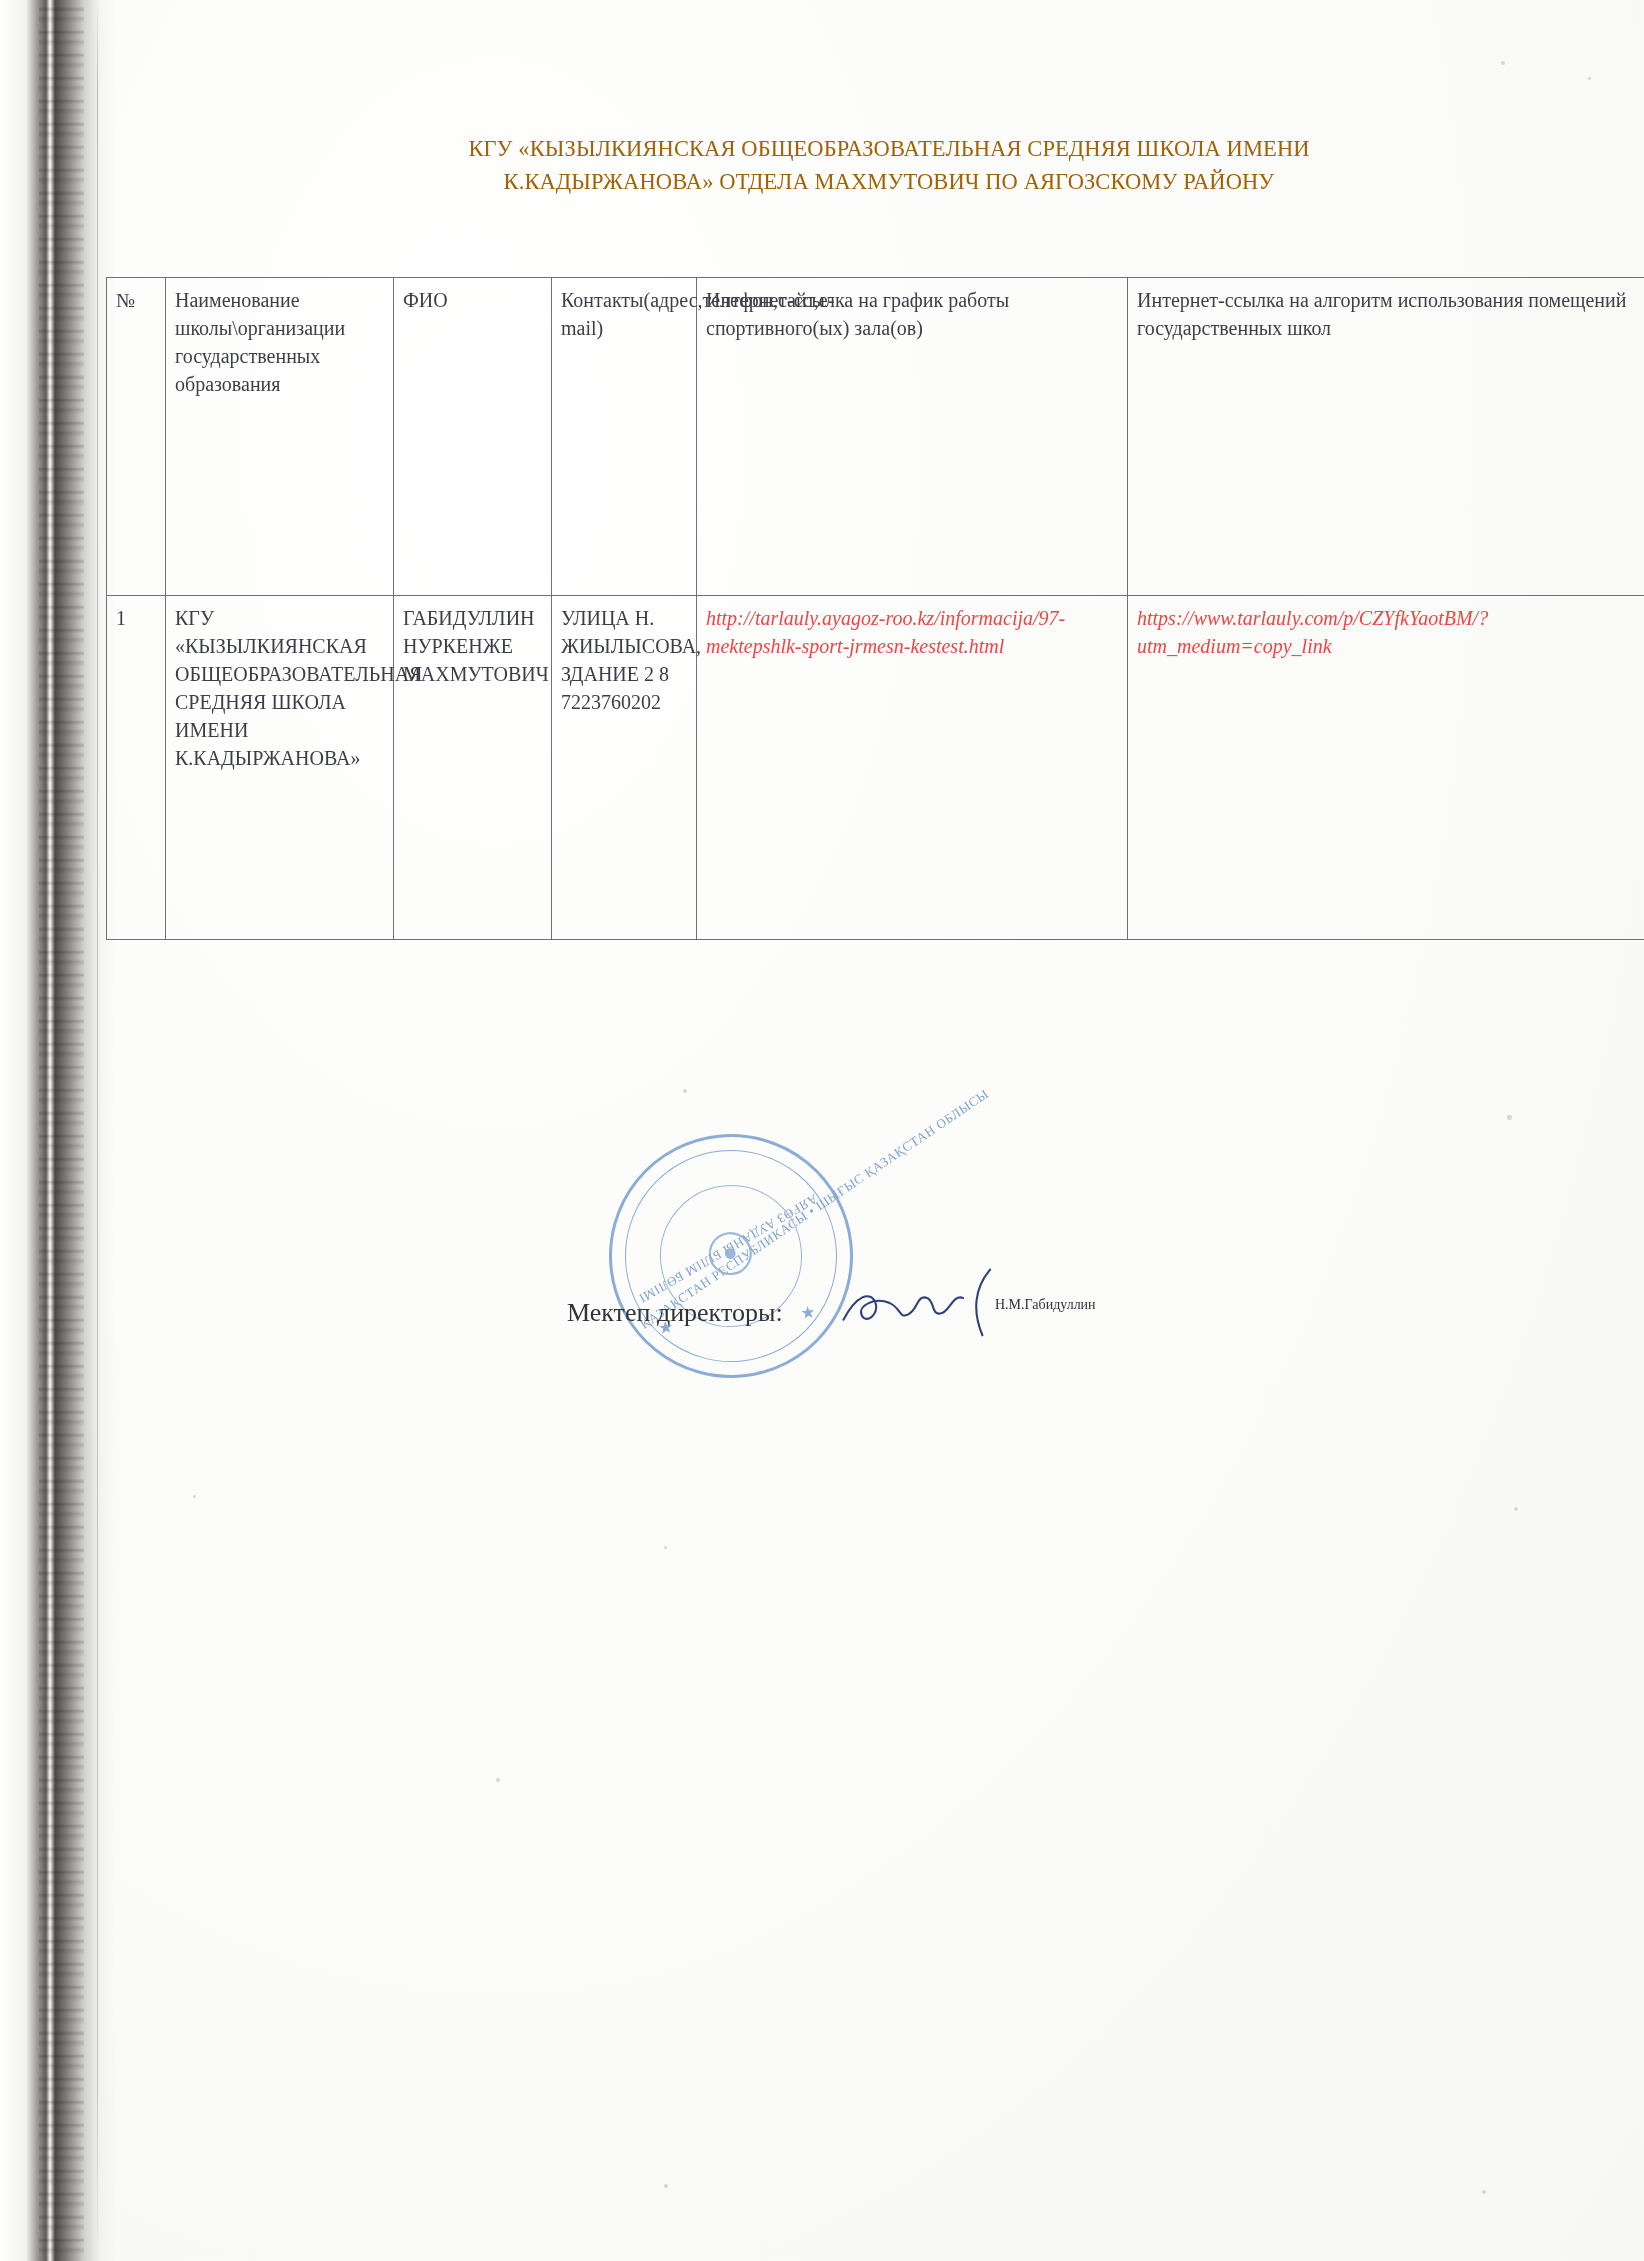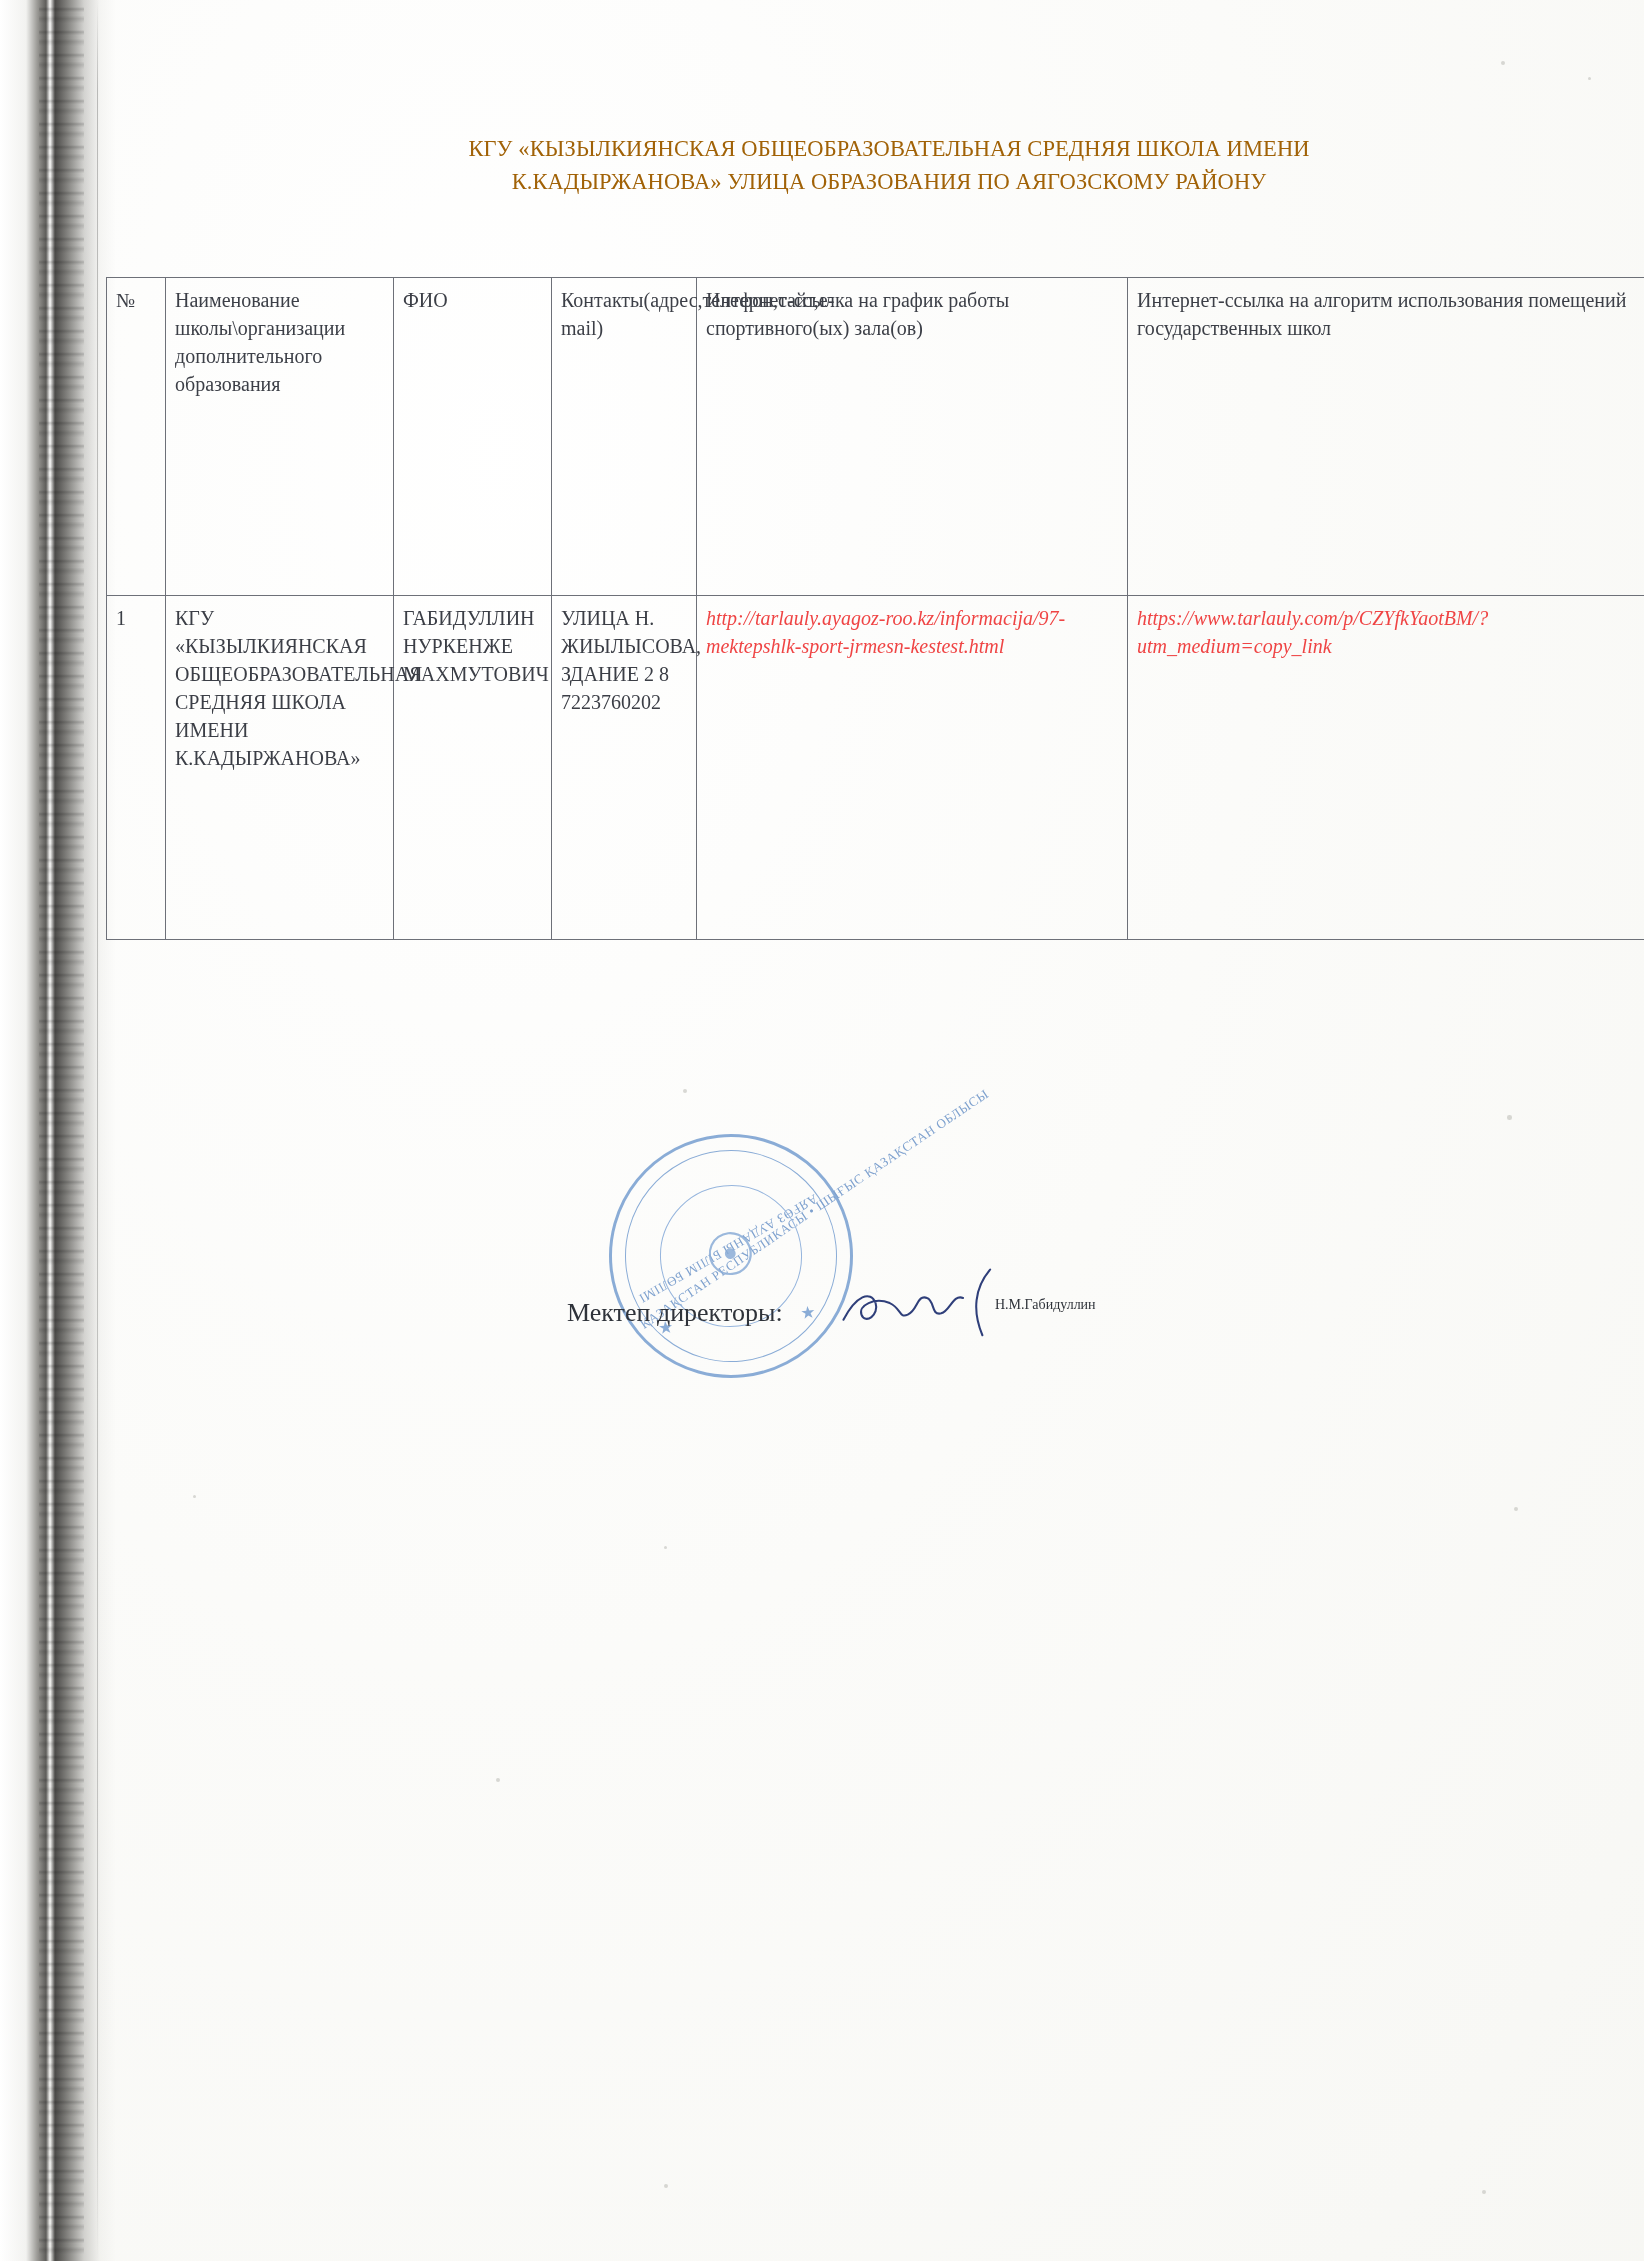--- a/index.html
+++ b/index.html
@@ -244,28 +244,28 @@
   <div class="speck" style="left:1507px; top:1115px; width:4.5px; height:4.5px;"></div>
   <div class="speck" style="left:1514px; top:1507px; width:3.9px; height:3.9px;"></div>
   <div class="speck" style="left:664px; top:1546px; width:3.2px; height:3.2px;"></div>
   <div class="speck" style="left:193px; top:1495px; width:3.2px; height:3.2px;"></div>
   <div class="speck" style="left:496px; top:1778px; width:3.9px; height:3.9px;"></div>
   <div class="speck" style="left:664px; top:2184px; width:3.9px; height:3.9px;"></div>
   <div class="speck" style="left:1482px; top:2190px; width:3.9px; height:3.9px;"></div>
 
   <div class="doc-title">
     <div>КГУ «КЫЗЫЛКИЯНСКАЯ ОБЩЕОБРАЗОВАТЕЛЬНАЯ СРЕДНЯЯ ШКОЛА ИМЕНИ</div>
-    <div>К.КАДЫРЖАНОВА» УЛИЦА ОБРАЗОВАНИЯ ПО АЯГОЗСКОМУ РАЙОНУ</div>
+    <div>К.КАДЫРЖАНОВА» ОТДЕЛА МАХМУТОВИЧ ПО АЯГОЗСКОМУ РАЙОНУ</div>
   </div>
 
   <table class="tbl">
     <thead>
       <tr class="hdr-row">
         <td class="c-num">№</td>
-        <td class="c-name">Наименование школы\организации дополнительного образования</td>
+        <td class="c-name">Наименование школы\организации государственных образования</td>
         <td class="c-fio">ФИО</td>
         <td class="c-cont">Контакты(адрес,телефон,сайт,e-mail)</td>
         <td class="c-link1">Интернет-ссылка на график работы спортивного(ых) зала(ов)</td>
         <td class="c-link2">Интернет-ссылка на алгоритм использования помещений государственных школ</td>
       </tr>
     </thead>
     <tbody>
       <tr class="body-row">
         <td class="c-num rownum">1</td>
         <td class="c-name cell-upper">КГУ «КЫЗЫЛКИЯНСКАЯ ОБЩЕОБРАЗОВАТЕЛЬНАЯ СРЕДНЯЯ ШКОЛА ИМЕНИ К.КАДЫРЖАНОВА»</td>

